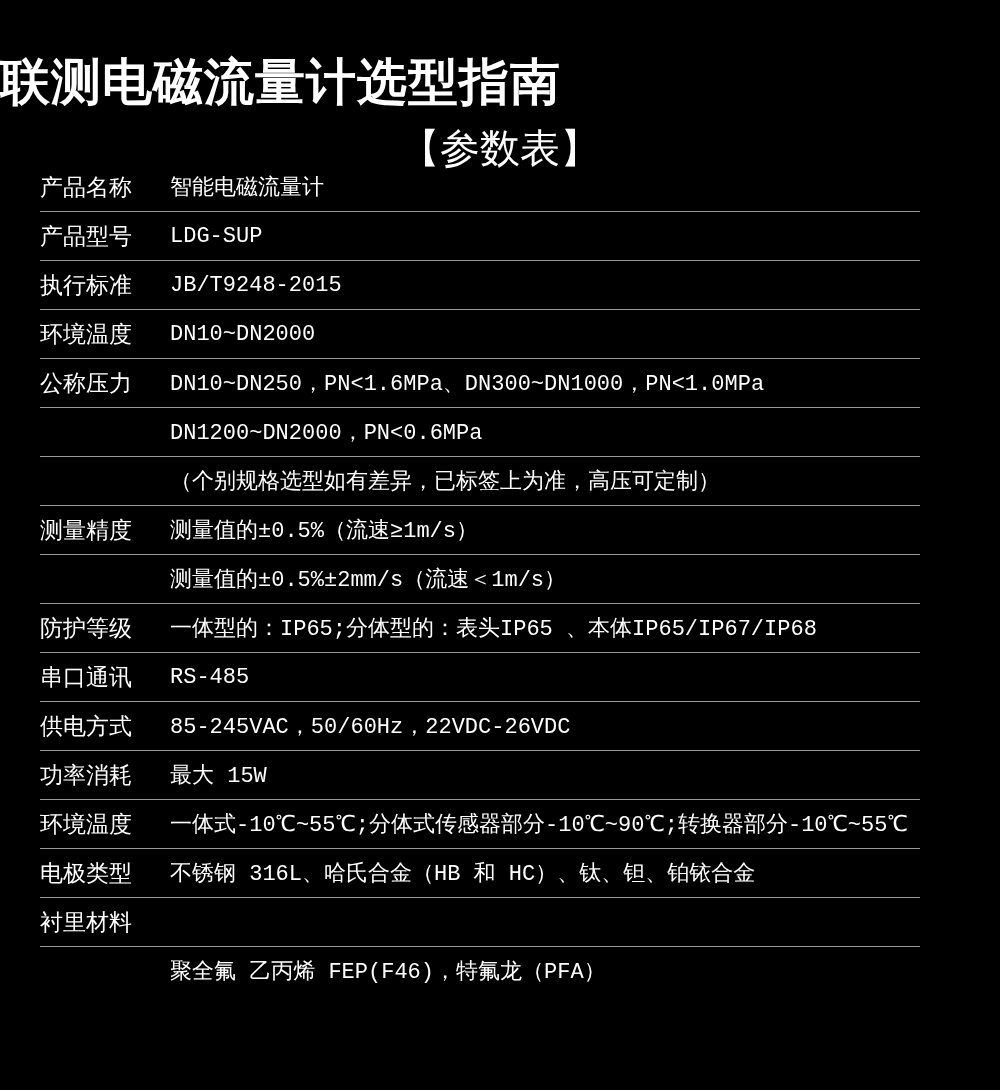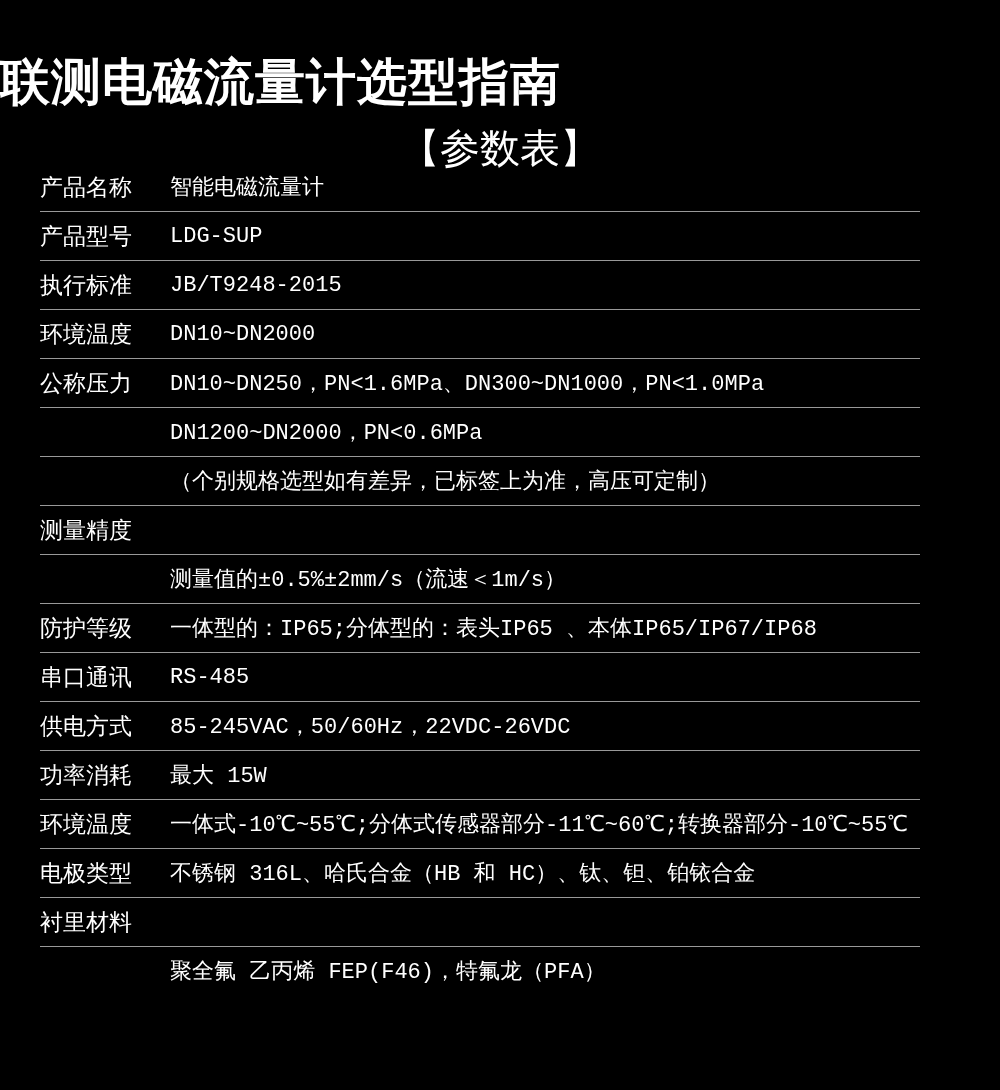--- a/index.html
+++ b/index.html
@@ -100,20 +100,21 @@
     <div class="row-value">DN1200~DN2000，PN&lt;0.6MPa</div>
   </div>
 
   <div class="row">
     <div class="row-label"></div>
     <div class="row-value">（个别规格选型如有差异，已标签上为准，高压可定制）</div>
   </div>
 
   <div class="row">
     <div class="row-label">测量精度</div>
+    <div class="row-value">测量值的±0.5%（流速≥1m/s）</div>
   </div>
 
   <div class="row">
     <div class="row-label"></div>
     <div class="row-value">测量值的±0.5%±2mm/s（流速＜1m/s）</div>
   </div>
 
   <div class="row">
     <div class="row-label">防护等级</div>
     <div class="row-value">一体型的：IP65;分体型的：表头IP65 、本体IP65/IP67/IP68</div>
@@ -129,21 +130,21 @@
     <div class="row-value">85-245VAC，50/60Hz，22VDC-26VDC</div>
   </div>
 
   <div class="row">
     <div class="row-label">功率消耗</div>
     <div class="row-value">最大 15W</div>
   </div>
 
   <div class="row">
     <div class="row-label">环境温度</div>
-    <div class="row-value">一体式-10℃~55℃;分体式传感器部分-11℃~60℃;转换器部分-10℃~55℃</div>
+    <div class="row-value">一体式-10℃~55℃;分体式传感器部分-10℃~90℃;转换器部分-10℃~55℃</div>
   </div>
 
   <div class="row">
     <div class="row-label">电极类型</div>
     <div class="row-value">不锈钢 316L、哈氏合金（HB 和 HC）、钛、钽、铂铱合金</div>
   </div>
 
   <div class="row">
     <div class="row-label">衬里材料</div>
   </div>

